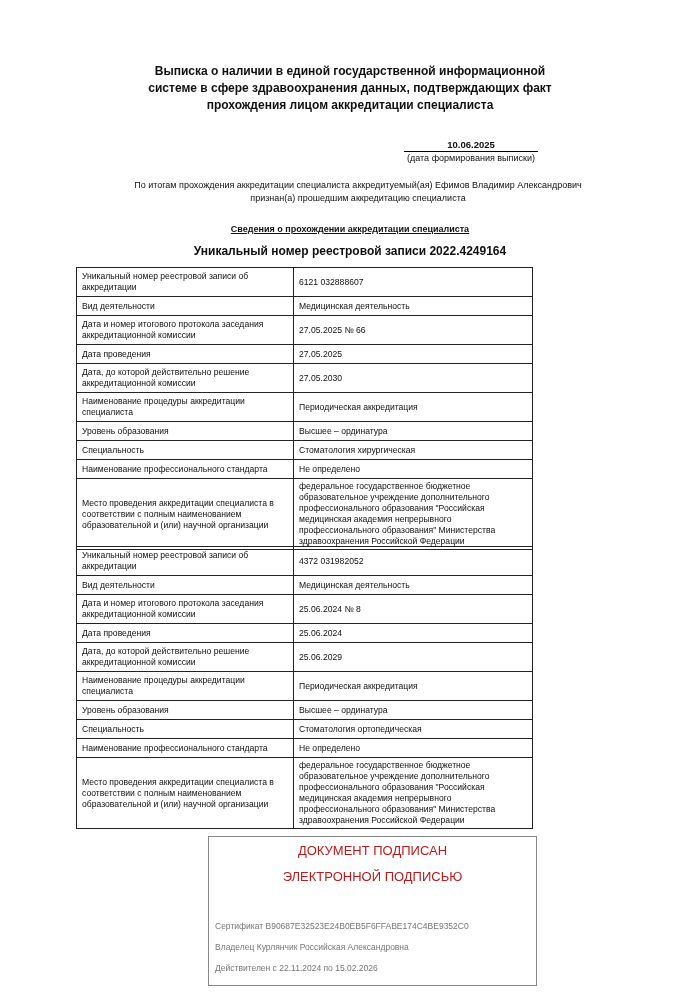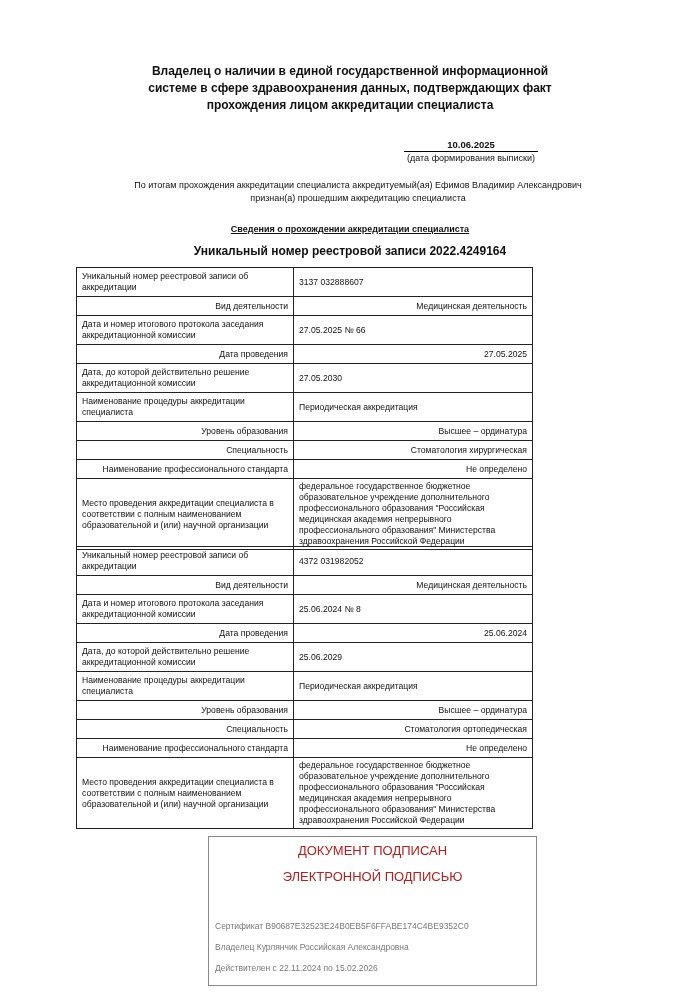--- a/index.html
+++ b/index.html
@@ -11,37 +11,37 @@
     .date-val { font-weight: bold; border-bottom: 1.3px solid #000; padding-bottom: 1px; font-size: 9.5px; }
     .date-cap { padding-top: 1px; }
     .intro { position: absolute; left: 88px; width: 540px; top: 179px; text-align: center; font-size: 9px; line-height: 12.5px; }
     .section { position: absolute; left: 150px; width: 400px; top: 224px; text-align: center; font-size: 9px;
                font-weight: bold; text-decoration: underline; }
     .regnum { position: absolute; left: 100px; width: 500px; top: 244px; text-align: center; font-size: 12px; font-weight: bold; }
     table.acc { position: absolute; left: 76px; width: 457px; border-collapse: collapse; font-size: 8.6px; line-height: 11px; }
     table.acc td { border: 1.5px solid #222; padding: 2px 5px; vertical-align: middle; }
     table.acc td.k { width: 206px; }
     table.acc tr.r2 td { height: 24px; }
-    table.acc tr.r1 td { height: 14px; text-align: right; }
+    table.acc tr.r1 td { height: 14px; }
     table.acc tr.r4 td { height: 46px; }
     #t1 { top: 267px; }
     #t2 { top: 546px; }
     .sig { position: absolute; left: 208px; top: 836px; width: 327px; height: 148px; border: 1px solid #888;
            color: #777; }
     .sig-h { text-align: center; font-size: 13px; color: #b91c1c; }
     .sig-h1 { position: absolute; top: 6px; width: 100%; }
     .sig-h2 { position: absolute; top: 32px; width: 100%; }
     .sig-l { position: absolute; left: 6px; font-size: 8.5px; color: #777; }
     .l1 { top: 84px; } .l2 { top: 105px; } .l3 { top: 126px; }
   </style>
 </head>
 <body>
 
 <div class="title">
-  <div>Владелец о наличии в единой государственной информационной</div>
+  <div>Выписка о наличии в единой государственной информационной</div>
   <div>системе в сфере здравоохранения данных, подтверждающих факт</div>
   <div>прохождения лицом аккредитации специалиста</div>
 </div>
 
 <div class="date-block">
   <div class="date-val">10.06.2025</div>
   <div class="date-cap">(дата формирования выписки)</div>
 </div>
 
 <div class="intro">
@@ -49,21 +49,21 @@
   <div>признан(а) прошедшим аккредитацию специалиста</div>
 </div>
 
 <div class="section">Сведения о прохождении аккредитации специалиста</div>
 <div class="regnum">Уникальный номер реестровой записи 2022.4249164</div>
 
 <table class="acc" id="t1">
   <tbody>
       <tr class="r2">
         <td class="k">Уникальный номер реестровой записи об аккредитации</td>
-        <td>3137 032888607</td>
+        <td>6121 032888607</td>
       </tr>
   <tr class="r1">
         <td class="k">Вид деятельности</td>
         <td>Медицинская деятельность</td>
       </tr>
   <tr class="r2">
         <td class="k">Дата и номер итогового протокола заседания аккредитационной комиссии</td>
         <td>27.05.2025 № 66</td>
       </tr>
   <tr class="r1">

